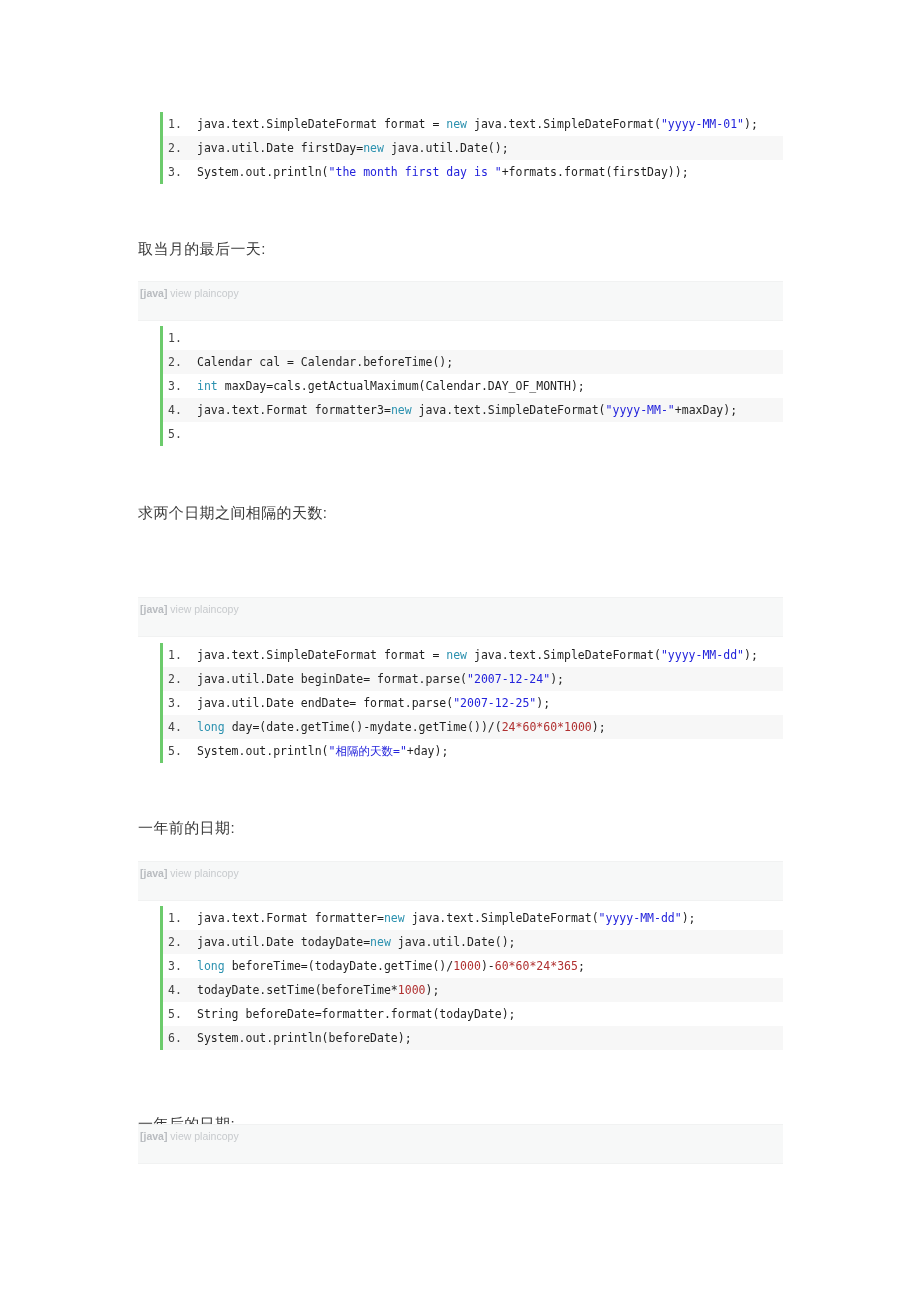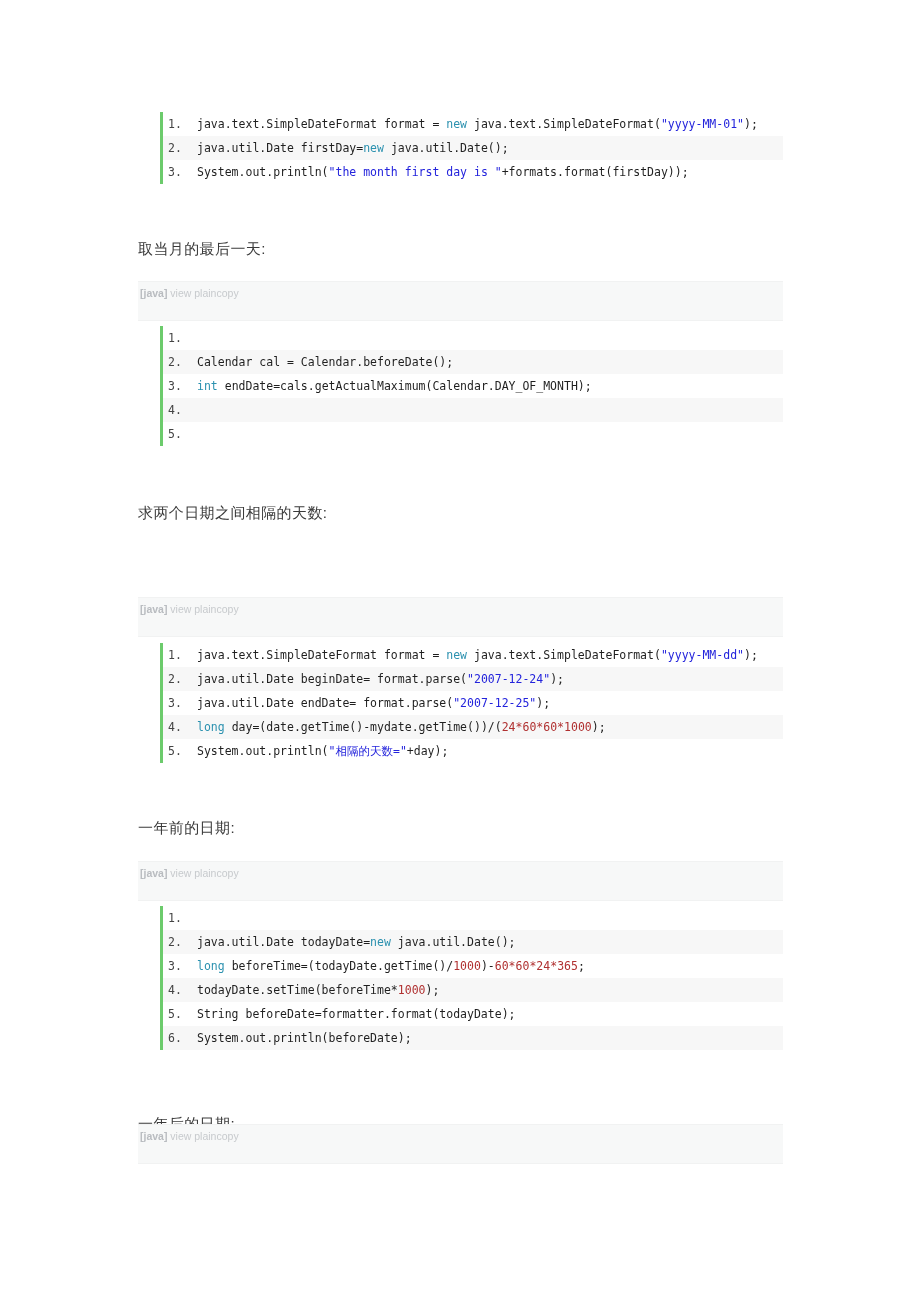--- a/index.html
+++ b/index.html
@@ -125,23 +125,23 @@
   <div class="heading" style="top:239px;">取当月的最后一天:</div>
 
   <div class="toolbar" style="top:281px;">
     <div class="tb-inner">
       <span class="tb-lang">[java]</span><span class="tb-link"> view plaincopy</span>
     </div>
   </div>
 
   <div class="codeblock" style="top:326px;">
       <div class="code-line"><span class="ln">1.</span><span class="src"><span class="p"></span></span></div>
-      <div class="code-line alt"><span class="ln">2.</span><span class="src"><span class="p">Calendar cal = Calendar.beforeDate();</span></span></div>
-      <div class="code-line"><span class="ln">3.</span><span class="src"><span class="k">int</span><span class="p"> endDate=cals.getActualMaximum(Calendar.DAY_OF_MONTH);</span></span></div>
-      <div class="code-line alt"><span class="ln">4.</span></div>
+      <div class="code-line alt"><span class="ln">2.</span><span class="src"><span class="p">Calendar cal = Calendar.beforeTime();</span></span></div>
+      <div class="code-line"><span class="ln">3.</span><span class="src"><span class="k">int</span><span class="p"> maxDay=cals.getActualMaximum(Calendar.DAY_OF_MONTH);</span></span></div>
+      <div class="code-line alt"><span class="ln">4.</span><span class="src"><span class="p">java.text.Format formatter3=</span><span class="k">new</span><span class="p"> java.text.SimpleDateFormat(</span><span class="s">"yyyy-MM-"</span><span class="p">+maxDay);</span></span></div>
       <div class="code-line"><span class="ln">5.</span></div>
     </div>
 
   <div class="heading" style="top:503px;">求两个日期之间相隔的天数:</div>
 
   <div class="toolbar" style="top:597px;">
     <div class="tb-inner">
       <span class="tb-lang">[java]</span><span class="tb-link"> view plaincopy</span>
     </div>
   </div>
@@ -156,21 +156,21 @@
 
   <div class="heading" style="top:818px;">一年前的日期:</div>
 
   <div class="toolbar" style="top:861px;">
     <div class="tb-inner">
       <span class="tb-lang">[java]</span><span class="tb-link"> view plaincopy</span>
     </div>
   </div>
 
   <div class="codeblock" style="top:906px;">
-      <div class="code-line"><span class="ln">1.</span></div>
+      <div class="code-line"><span class="ln">1.</span><span class="src"><span class="p">java.text.Format formatter=</span><span class="k">new</span><span class="p"> java.text.SimpleDateFormat(</span><span class="s">"yyyy-MM-dd"</span><span class="p">);</span></span></div>
       <div class="code-line alt"><span class="ln">2.</span><span class="src"><span class="p">java.util.Date todayDate=</span><span class="k">new</span><span class="p"> java.util.Date();</span></span></div>
       <div class="code-line"><span class="ln">3.</span><span class="src"><span class="k">long</span><span class="p"> beforeTime=(todayDate.getTime()/</span><span class="n">1000</span><span class="p">)-</span><span class="n">60</span><span class="n">*</span><span class="n">60</span><span class="n">*</span><span class="n">24</span><span class="n">*</span><span class="n">365</span><span class="p">;</span></span></div>
       <div class="code-line alt"><span class="ln">4.</span><span class="src"><span class="p">todayDate.setTime(beforeTime*</span><span class="n">1000</span><span class="p">);</span></span></div>
       <div class="code-line"><span class="ln">5.</span><span class="src"><span class="p">String beforeDate=formatter.format(todayDate);</span></span></div>
       <div class="code-line alt"><span class="ln">6.</span><span class="src"><span class="p">System.out.println(beforeDate);</span></span></div>
     </div>
 
   <div class="heading" style="top:1082px;margin-top:32px;">一年后的日期:</div>
 
   <div class="toolbar" style="top:1124px;">

